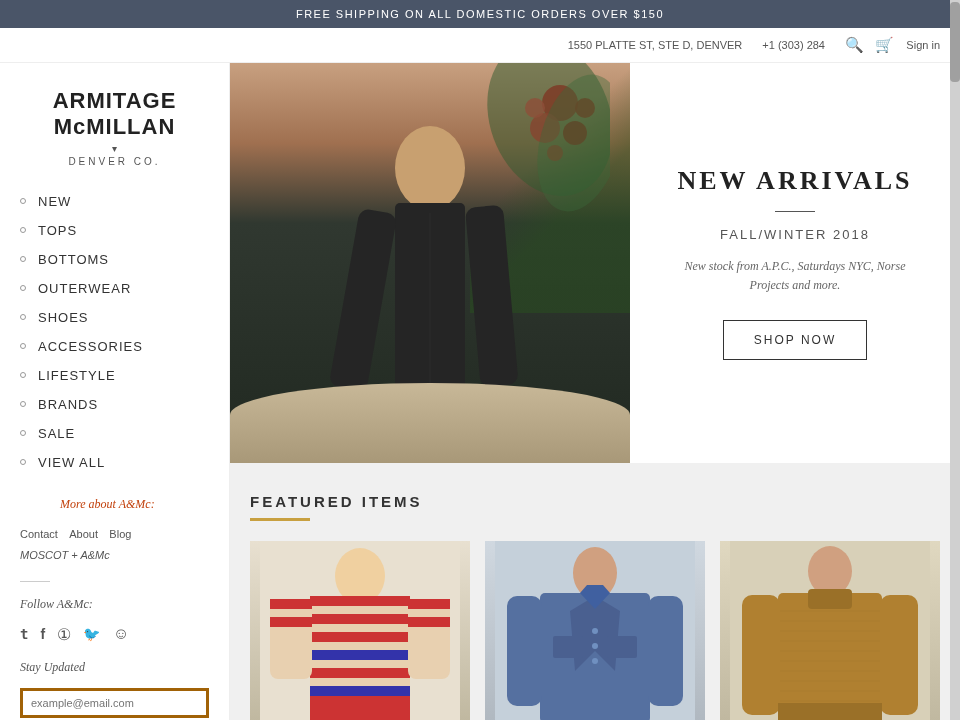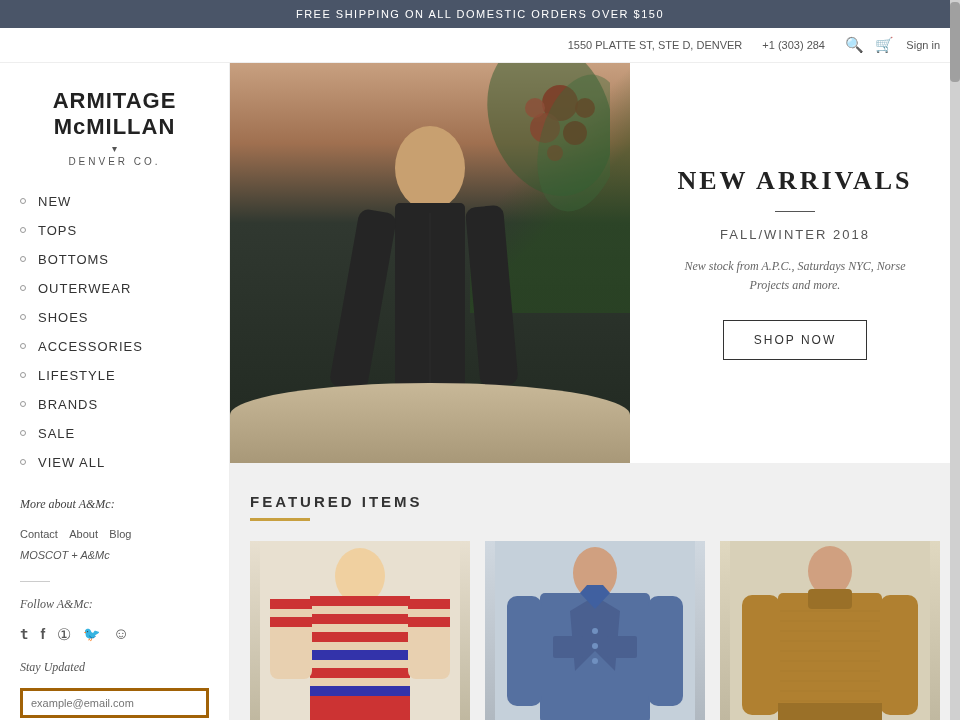--- a/index.html
+++ b/index.html
@@ -88,23 +88,24 @@
       width: 6px;
       height: 6px;
       border: 1px solid #999;
       border-radius: 50%;
       margin-right: 12px;
       flex-shrink: 0;
     }
     .sidebar-meta {
       padding: 20px 20px 10px;
       font-size: 12px;
-      color: #404040;
+      color: #c2410c;
       font-family: 'Georgia', serif;
       font-style: italic;
+      margin-left: 40px;
     }
     .sidebar-links {
       padding: 5px 20px;
       font-size: 12px;
       font-family: Arial, sans-serif;
     }
     .sidebar-links a {
       color: #555;
       text-decoration: none;
       margin-right: 8px;

